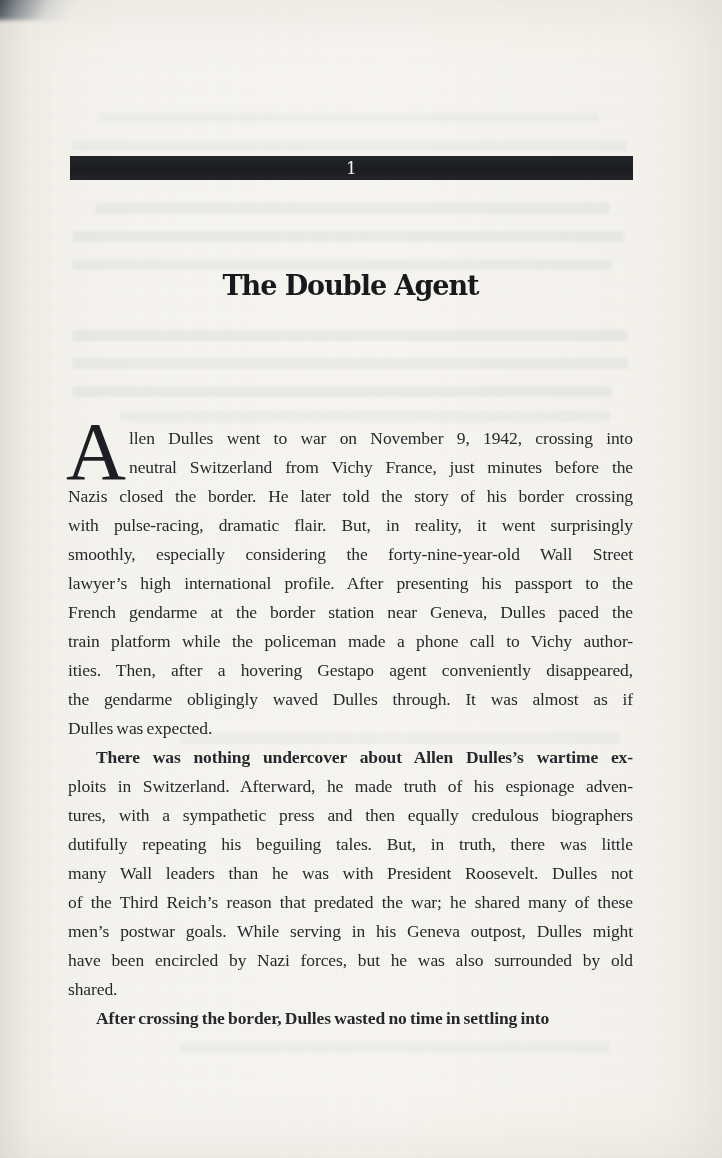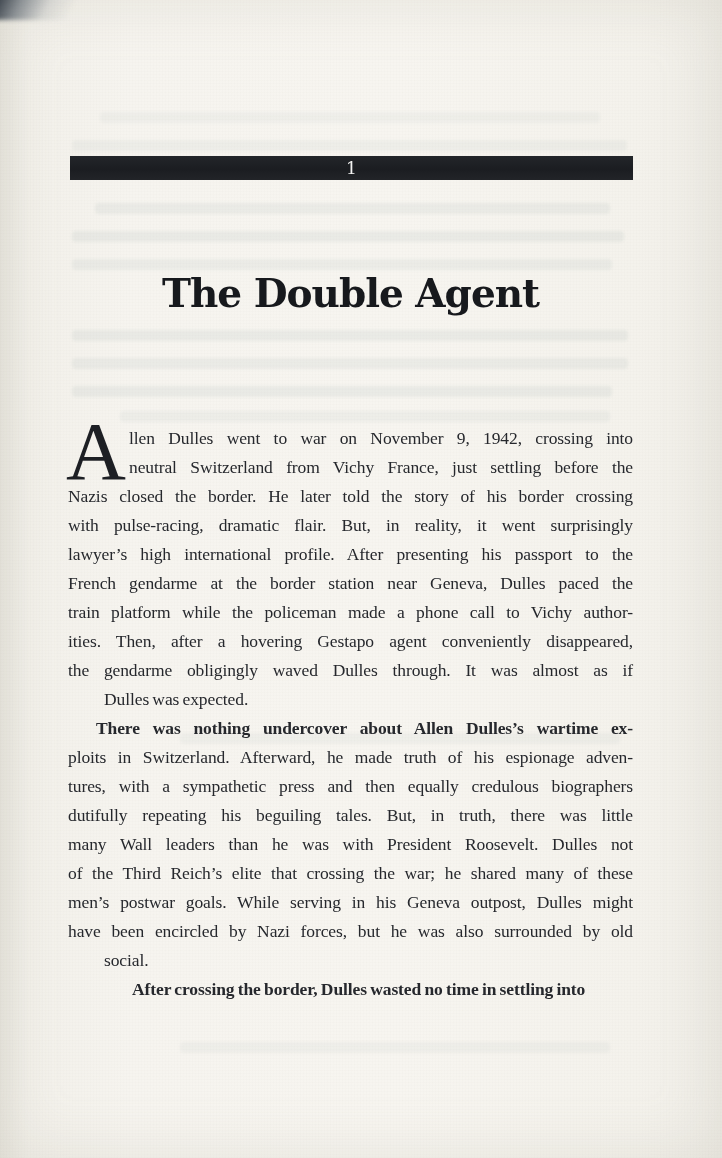--- a/index.html
+++ b/index.html
@@ -48,40 +48,40 @@
     font-size: 17px;
     line-height: 24px;
   }
   .chapter-title {
     position: absolute;
     left: 68px; top: 270px;
     width: 565px;
     text-align: center;
     font-family: "DejaVu Serif", serif;
     font-weight: 700;
-    font-size: 39px;
+    font-size: 27px;
     letter-spacing: -1px;
     color: #17191d;
   }
   .body-text {
     position: absolute;
     left: 68px; top: 424px;
     width: 565px;
     font-size: 17.5px;
     line-height: 29px;
     letter-spacing: -0.1px;
     word-spacing: -1px;
     color: #26282d;
   }
   .para { position: relative; }
   .line {
     text-align: justify;
     text-align-last: justify;
   }
-  .line.last { text-align-last: left; margin-left: 36px; }
+  .line.last { text-align-last: left; }
   .line.indent { padding-left: 28px; font-weight: bold; }
   .line.cap-inset { padding-left: 61px; }
   .dropcap {
     position: absolute;
     left: -2px;
     top: -14px;
     font-family: "Liberation Serif", serif;
     font-size: 83px;
     line-height: 1;
     color: #1d1f24;
@@ -109,39 +109,40 @@
   <div class="chapter-bar">
     <span class="chapter-number">1</span>
   </div>
 
   <h1 class="chapter-title" style="margin:0">The Double Agent</h1>
 
   <div class="body-text">
       <div class="para">
         <span class="dropcap">A</span>
         <div class="line cap-inset">llen Dulles went to war on November 9, 1942, crossing into</div>
-        <div class="line cap-inset">neutral Switzerland from Vichy France, just settling before the</div>
+        <div class="line cap-inset">neutral Switzerland from Vichy France, just minutes before the</div>
         <div class="line">Nazis closed the border. He later told the story of his border crossing</div>
         <div class="line">with pulse-racing, dramatic flair. But, in reality, it went surprisingly</div>
+        <div class="line">smoothly, especially considering the forty-nine-year-old Wall Street</div>
         <div class="line">lawyer’s high international profile. After presenting his passport to the</div>
         <div class="line">French gendarme at the border station near Geneva, Dulles paced the</div>
         <div class="line">train platform while the policeman made a phone call to Vichy author-</div>
         <div class="line">ities. Then, after a hovering Gestapo agent conveniently disappeared,</div>
         <div class="line">the gendarme obligingly waved Dulles through. It was almost as if</div>
         <div class="line last">Dulles was expected.</div>
       </div>
       <div class="para">
         <div class="line indent">There was nothing undercover about Allen Dulles’s wartime ex-</div>
         <div class="line">ploits in Switzerland. Afterward, he made truth of his espionage adven-</div>
         <div class="line">tures, with a sympathetic press and then equally credulous biographers</div>
         <div class="line">dutifully repeating his beguiling tales. But, in truth, there was little</div>
         <div class="line">many Wall leaders than he was with President Roosevelt. Dulles not</div>
-        <div class="line">of the Third Reich’s elite that crossing the war; he shared many of these</div>
+        <div class="line">of the Third Reich’s reason that predated the war; he shared many of these</div>
         <div class="line">men’s postwar goals. While serving in his Geneva outpost, Dulles might</div>
         <div class="line">have been encircled by Nazi forces, but he was also surrounded by old</div>
-        <div class="line last">social.</div>
+        <div class="line last">shared.</div>
       </div>
       <div class="para">
         <div class="line last indent">After crossing the border, Dulles wasted no time in settling into</div>
       </div>
     </div>
 
 </div>
 
 </body></html>

